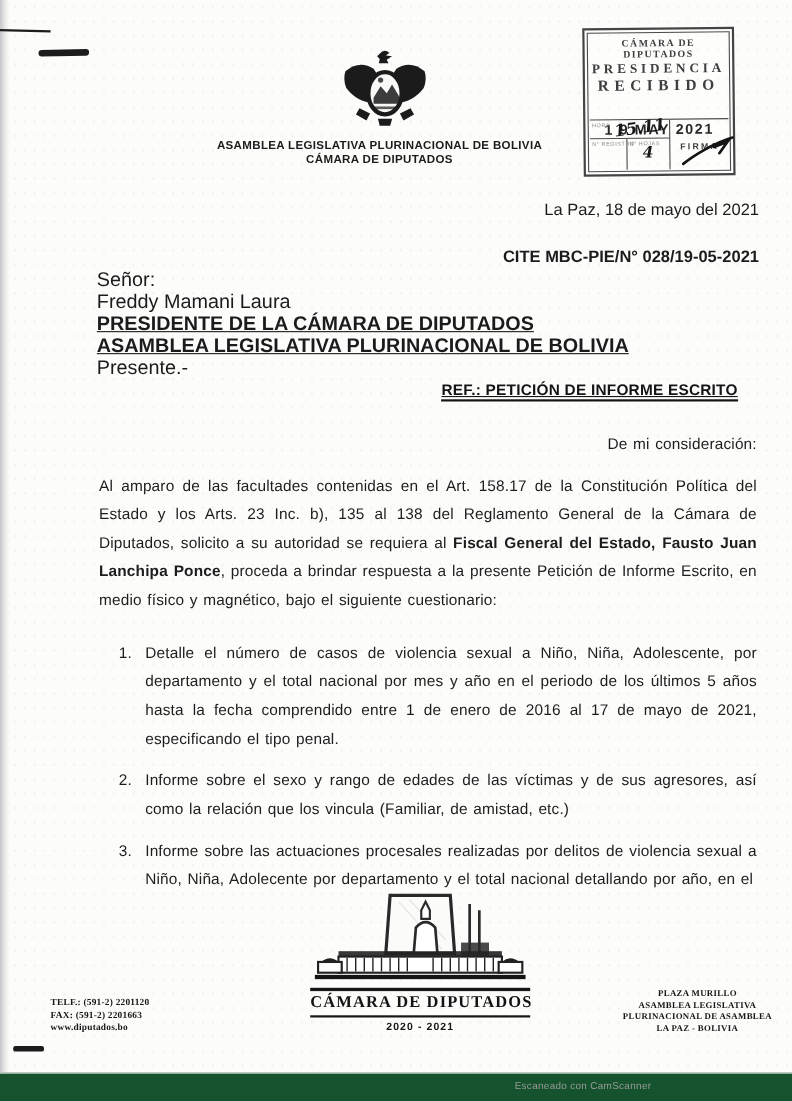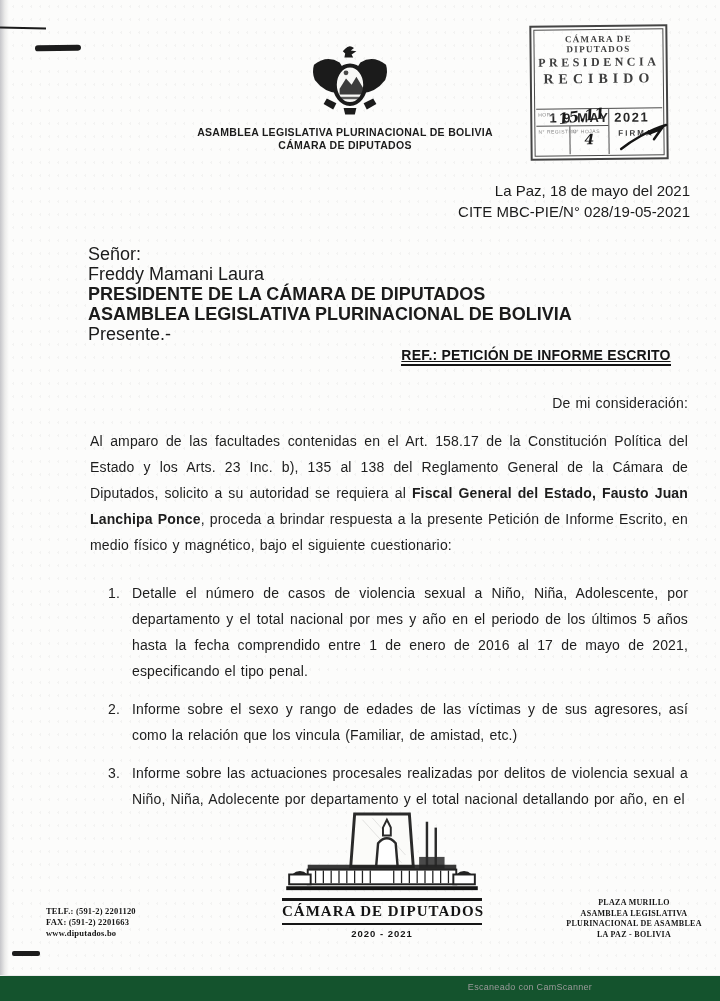--- a/index.html
+++ b/index.html
@@ -50,25 +50,25 @@
     font-size:8px; letter-spacing:2px; color:#3e3e3e; font-family:Liberation Sans, sans-serif; font-weight:600; }
   .s-hand-time { position:absolute; left:22px; top:-2px; font-family:"DejaVu Serif", serif;
     font-style:italic; font-weight:bold; font-size:15px; color:#181818; transform:rotate(-7deg); }
   .s-hand-hojas { position:absolute; left:14px; top:5px; font-family:"DejaVu Serif", serif;
     font-style:italic; font-weight:bold; font-size:14px; color:#181818; }
   .s-sign { position:absolute; left:6px; top:12px; width:60px; height:32px; }
 
   
   .dateline { position:absolute; left:360px; top:180px; width:330px; text-align:right;
     font-size:15px; line-height:21px; color:#1b1b1b; }
-  .dateline .cite { font-weight:normal; }
+  .dateline .cite { font-weight:bold;margin-top:22px; }
 
   
   .addressee { position:absolute; left:88px; top:244px; font-size:18px; line-height:20px; color:#1b1b1b; }
-  .addressee .b { font-weight:bold; }
+  .addressee .b { font-weight:bold;text-decoration:underline; }
 
   
   .ref-wrap { position:absolute; left:390px; top:346px; width:292px; text-align:center; }
   .ref-text { display:inline-block; font-weight:bold; font-size:14px; color:#141414;
     border-bottom:2px solid #141414; padding-bottom:1px; letter-spacing:0.2px;text-decoration:underline; }
 
   
   .doc-body { position:absolute; left:90px; top:390px; width:598px;
     font-size:14px; line-height:26px; letter-spacing:0.15px; word-spacing:1px;
     text-align:justify; color:#1d1d1d; }

